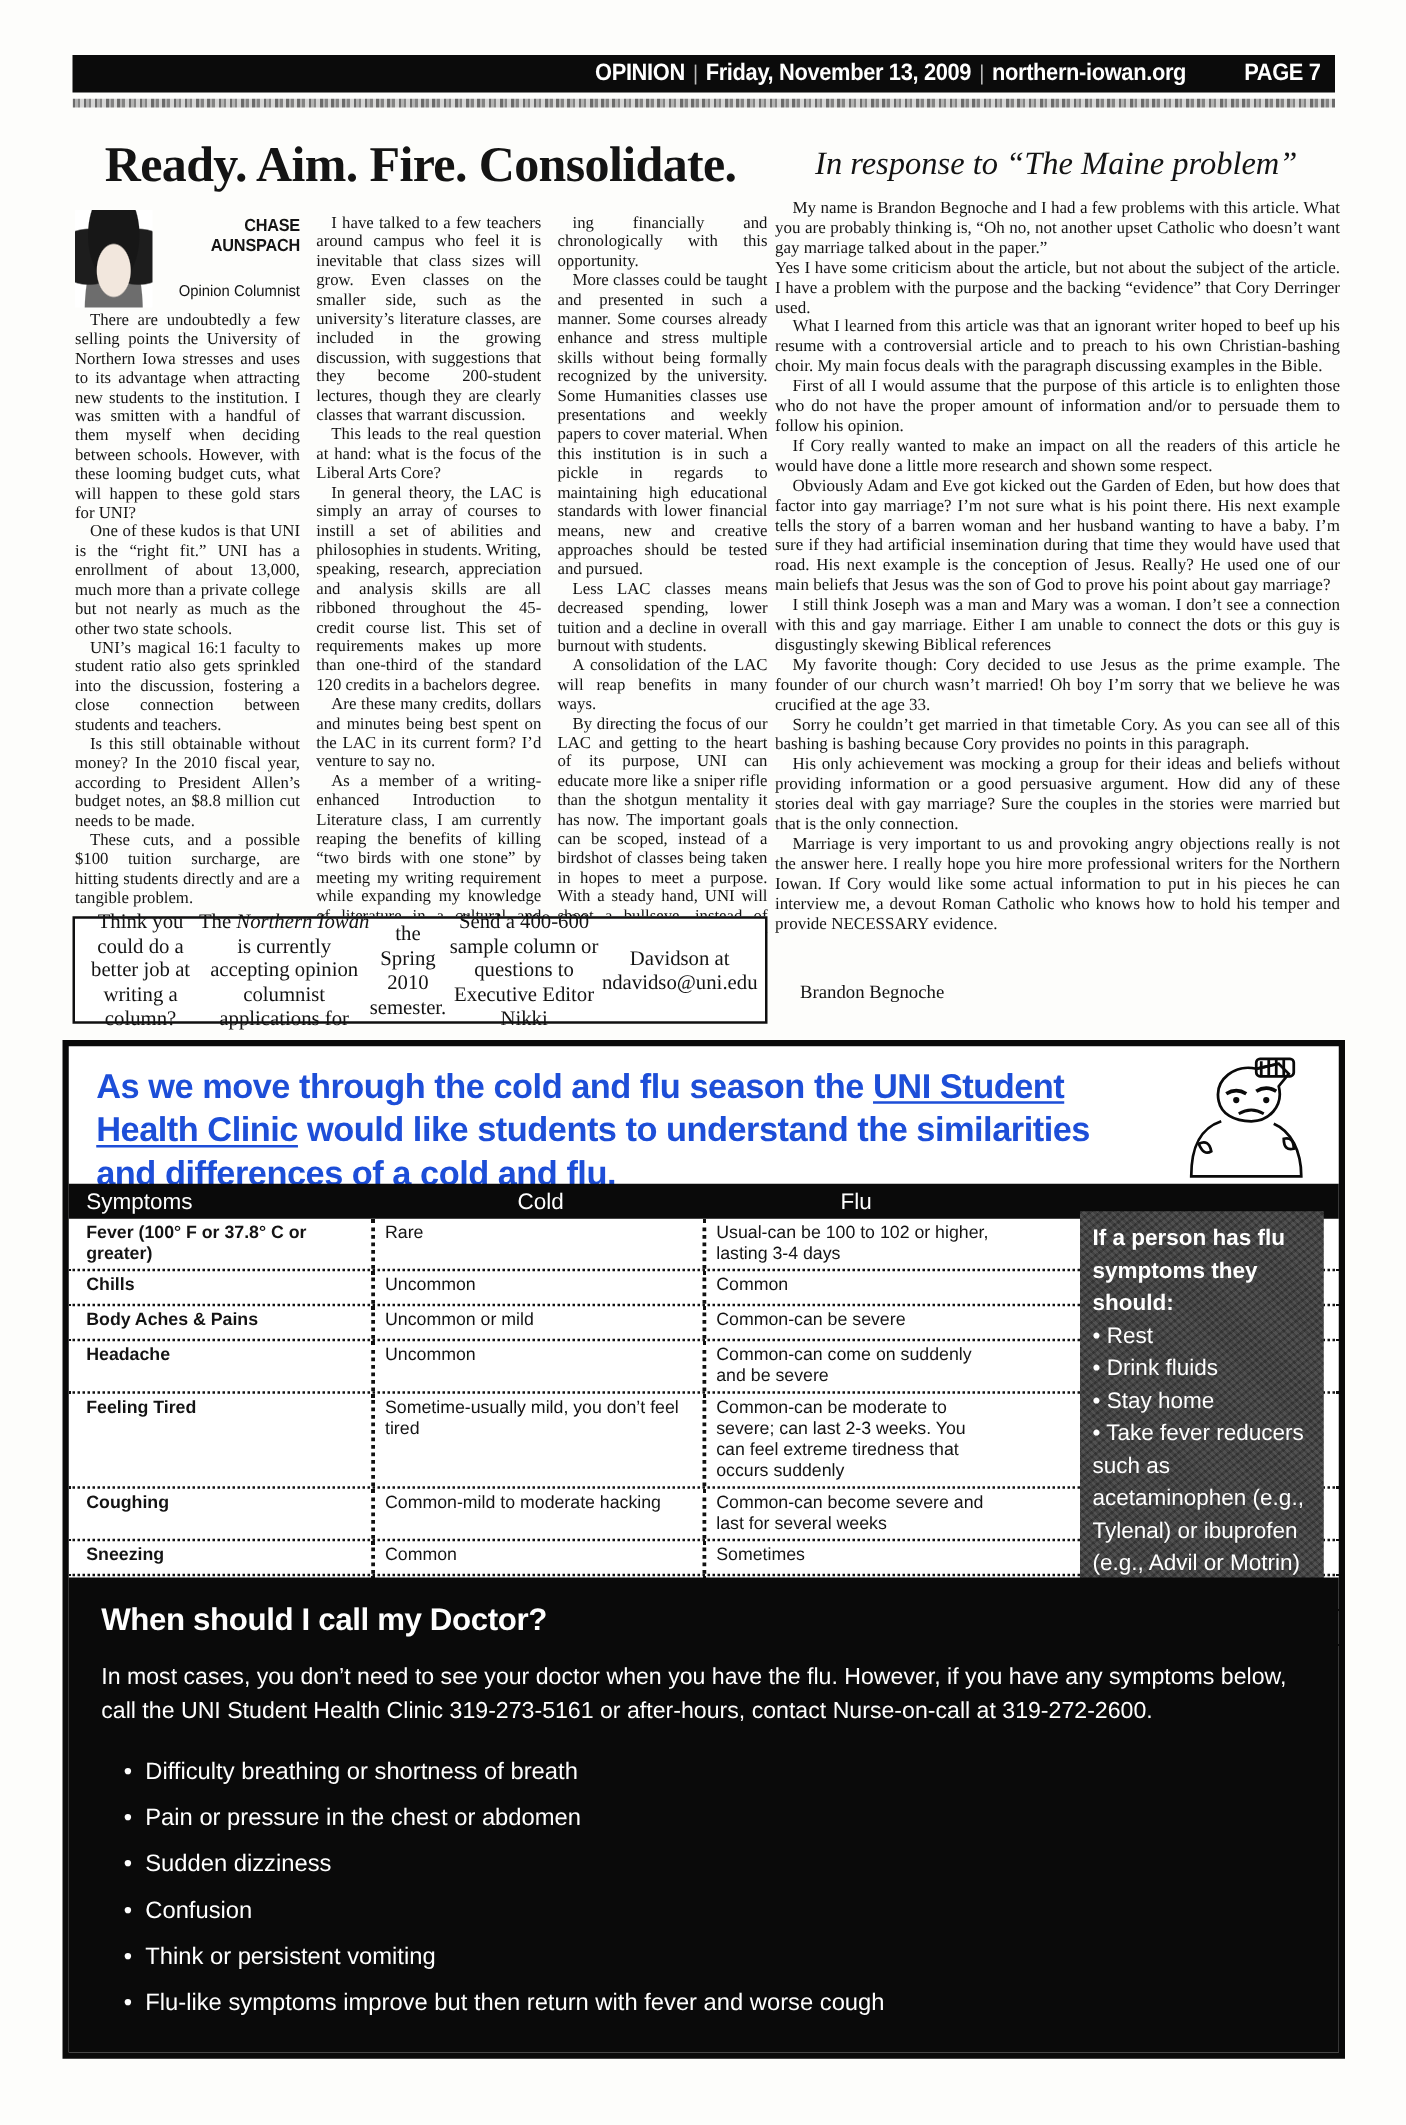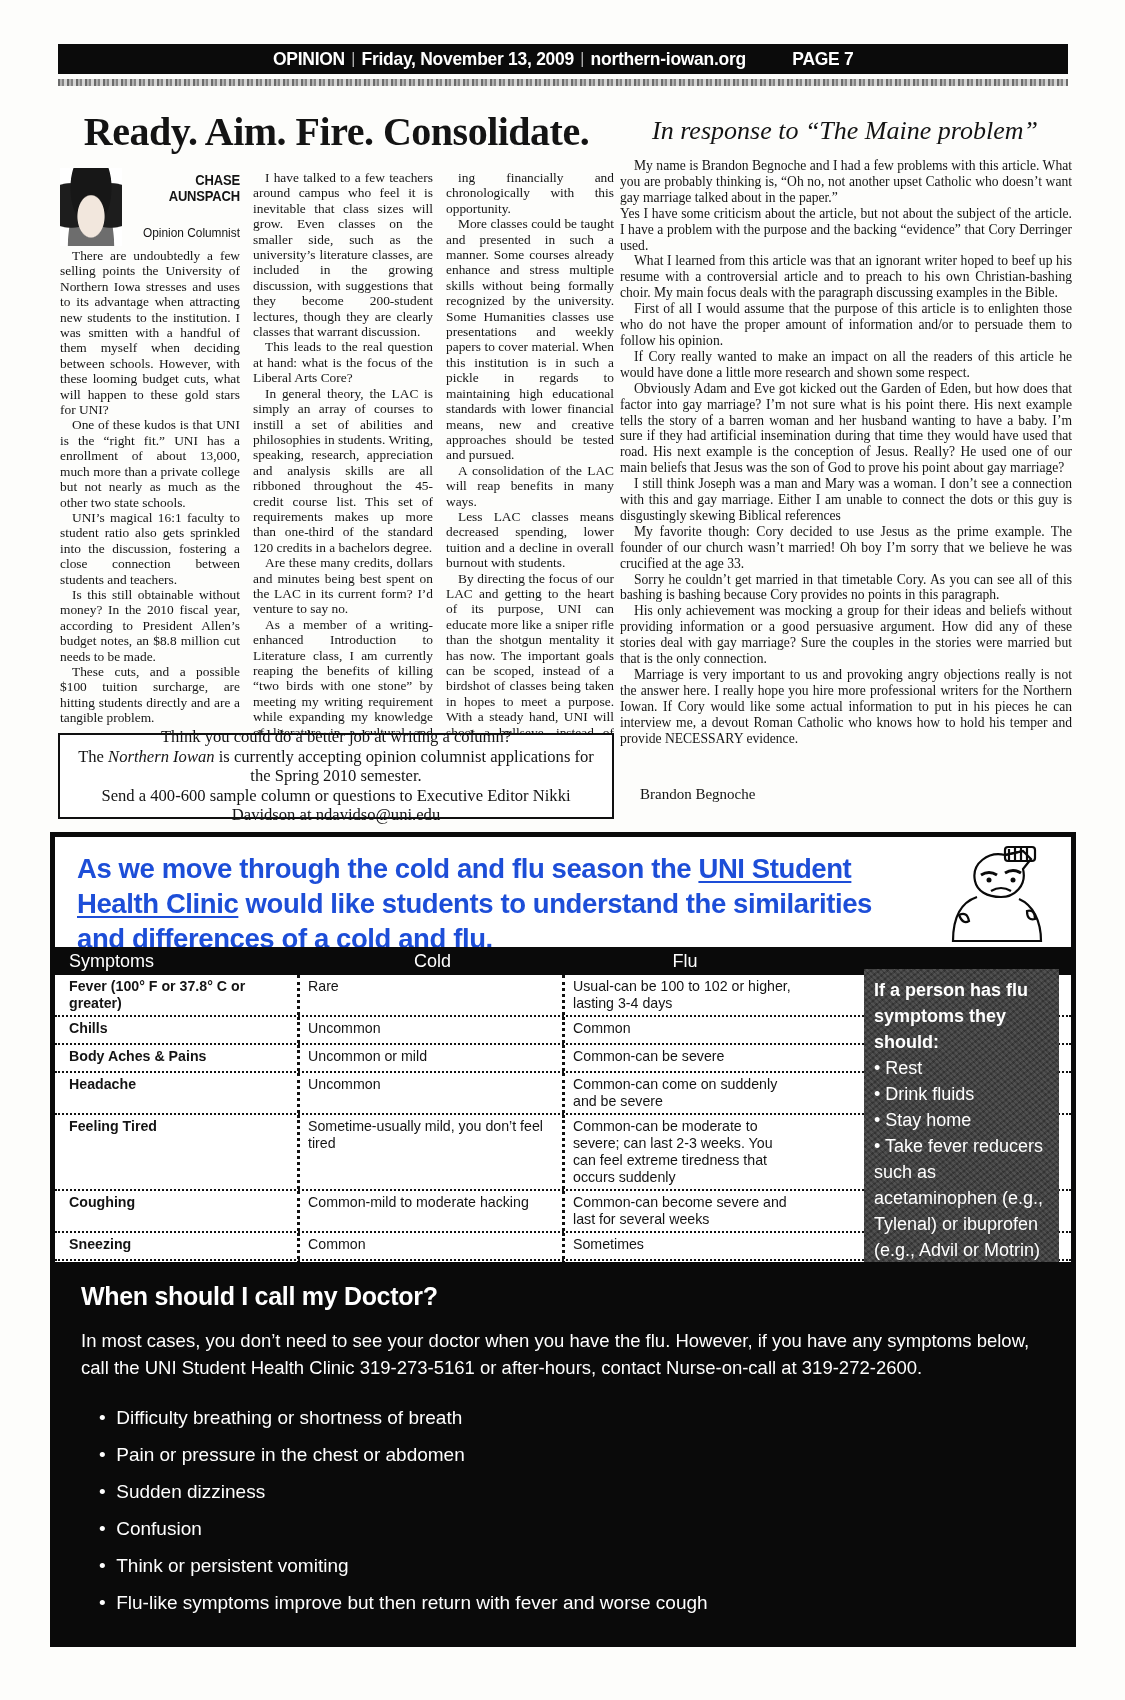--- a/index.html
+++ b/index.html
@@ -13,21 +13,21 @@
   }
   .page{
     position:absolute;inset:0;
     padding:0;
   }
 
   
   .masthead{
     position:absolute;left:58px;top:44px;width:1010px;height:30px;
     background:#0b0b0b;color:#fff;
-    display:flex;align-items:center;justify-content:center;
+    display:flex;align-items:center;justify-content:flex-end;
     padding:0 12px;box-sizing:border-box;
   }
   .masthead-left{
     display:flex;align-items:center;gap:7px;
     font-family:"Liberation Sans",sans-serif;
     font-weight:bold;font-size:19px;letter-spacing:-0.3px;
     transform:scaleX(0.92);transform-origin:left center;
   }
   .masthead-sep{color:#bbb;font-weight:normal;font-size:17px;}
   .masthead-right{
@@ -103,21 +103,21 @@
   .letter-body p.noindent{text-indent:0;}
   .letter-sign{
     position:absolute;left:640px;top:786px;
     font-family:"Liberation Serif",serif;font-size:15px;
   }
 
   
   .promo{
     position:absolute;left:58px;top:733px;width:556px;height:86px;
     border:2px solid #101010;background:#fff;
-    display:flex;flex-direction:column;align-items:center;justify-content:center;
+    display:flex;flex-direction:row;align-items:center;justify-content:center;
     font-family:"Liberation Serif",serif;font-size:16.6px;line-height:19.5px;
     text-align:center;box-sizing:border-box;padding:2px 6px;
   }
   .promo i{font-style:italic;}
 
   
   .ad{
     position:absolute;left:50px;top:832px;width:1026px;height:815px;
     border:5px solid #0a0a0a;background:#ffffff;box-sizing:border-box;
   }
@@ -217,22 +217,22 @@
   <div class="col col-2">
       <p class="first">I have talked to a few teachers around campus who feel it is inevitable that class sizes will grow. Even classes on the smaller side, such as the university’s literature classes, are included in the growing discussion, with suggestions that they become 200-student lectures, though they are clearly classes that warrant discussion.</p>
       <p>This leads to the real question at hand: what is the focus of the Liberal Arts Core?</p>
       <p>In general theory, the LAC is simply an array of courses to instill a set of abilities and philosophies in students. Writing, speaking, research, appreciation and analysis skills are all ribboned throughout the 45-credit course list. This set of requirements makes up more than one-third of the standard 120 credits in a bachelors degree.</p>
       <p>Are these many credits, dollars and minutes being best spent on the LAC in its current form? I’d venture to say no.</p>
       <p>As a member of a writing-enhanced Introduction to Literature class, I am currently reaping the benefits of killing “two birds with one stone” by meeting my writing requirement while expanding my knowledge of literature in a cultural and world-view. I’m sav-</p>
     </div>
   <div class="col col-3">
       <p class="first">ing financially and chronologically with this opportunity.</p>
       <p>More classes could be taught and presented in such a manner. Some courses already enhance and stress multiple skills without being formally recognized by the university. Some Humanities classes use presentations and weekly papers to cover material. When this institution is in such a pickle in regards to maintaining high educational standards with lower financial means, new and creative approaches should be tested and pursued.</p>
+      <p>Less LAC classes means decreased spending, lower tuition and a decline in overall burnout with students.</p>
       <p>A consolidation of the LAC will reap benefits in many ways.</p>
-      <p>Less LAC classes means decreased spending, lower tuition and a decline in overall burnout with students.</p>
       <p>By directing the focus of our LAC and getting to the heart of its purpose, UNI can educate more like a sniper rifle than the shotgun mentality it has now. The important goals can be scoped, instead of a birdshot of classes being taken in hopes to meet a purpose. With a steady hand, UNI will shoot a bullseye, instead of killing off programs, money and time haphazardly. Ready. Aim. Fire.</p>
     </div>
 
   <div class="letter-title">In response to “The Maine problem”</div>
   <div class="letter-body">
       <p>My name is Brandon Begnoche and I had a few problems with this article. What you are probably thinking is, “Oh no, not another upset Catholic who doesn’t want gay marriage talked about in the paper.”</p>
       <p class="noindent">Yes I have some criticism about the article, but not about the subject of the article. I have a problem with the purpose and the backing “evidence” that Cory Derringer used.</p>
       <p>What I learned from this article was that an ignorant writer hoped to beef up his resume with a controversial article and to preach to his own Christian-bashing choir. My main focus deals with the paragraph discussing examples in the Bible.</p>
       <p>First of all I would assume that the purpose of this article is to enlighten those who do not have the proper amount of information and/or to persuade them to follow his opinion.</p>
       <p>If Cory really wanted to make an impact on all the readers of this article he would have done a little more research and shown some respect.</p>

